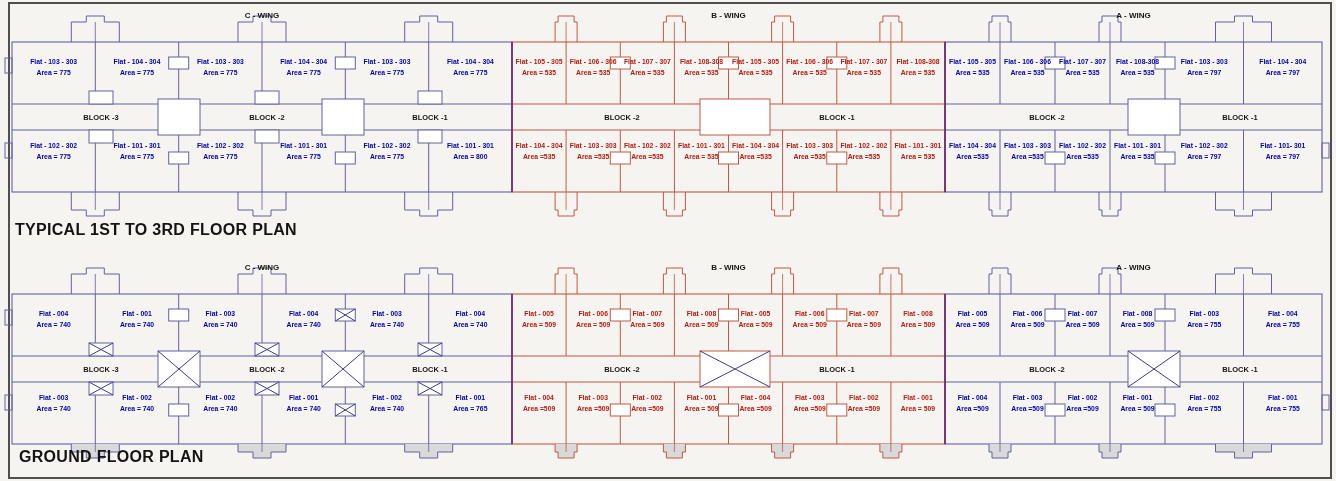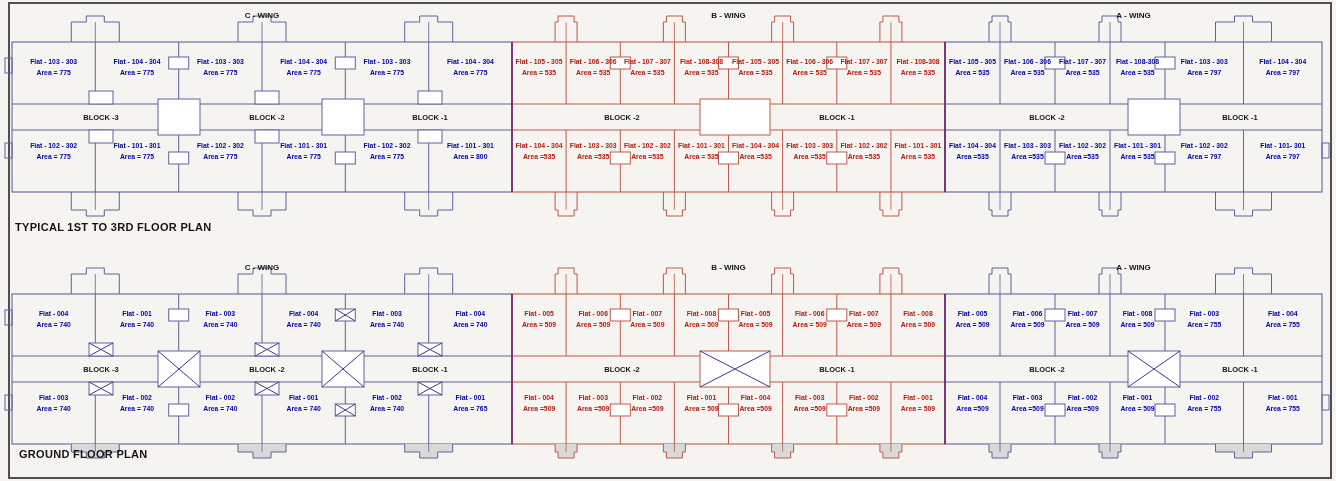--- a/index.html
+++ b/index.html
@@ -8,21 +8,21 @@
     background:#f5f4f0;
     font-family:"Liberation Sans", sans-serif;
   }
   .sheet-frame{
     position:absolute;left:8px;top:2px;width:1324px;height:477px;
     border:2px solid #4f4f4f;box-sizing:border-box;pointer-events:none;
   }
   .plan-canvas{position:absolute;left:0;top:0;}
   .plan-title{
     position:absolute;left:15px;
-    font-size:11px;font-weight:bold;color:#141414;letter-spacing:.3px;
+    font-size:16px;font-weight:bold;color:#141414;letter-spacing:.3px;
     white-space:nowrap;
   }
   .plan-title.first{top:221px;}
   .plan-title.second{top:448px;left:19px;}
   svg text{font-family:"Liberation Sans", sans-serif;}
 </style>
 </head>
 <body>
 
 <div class="sheet-frame"></div>

